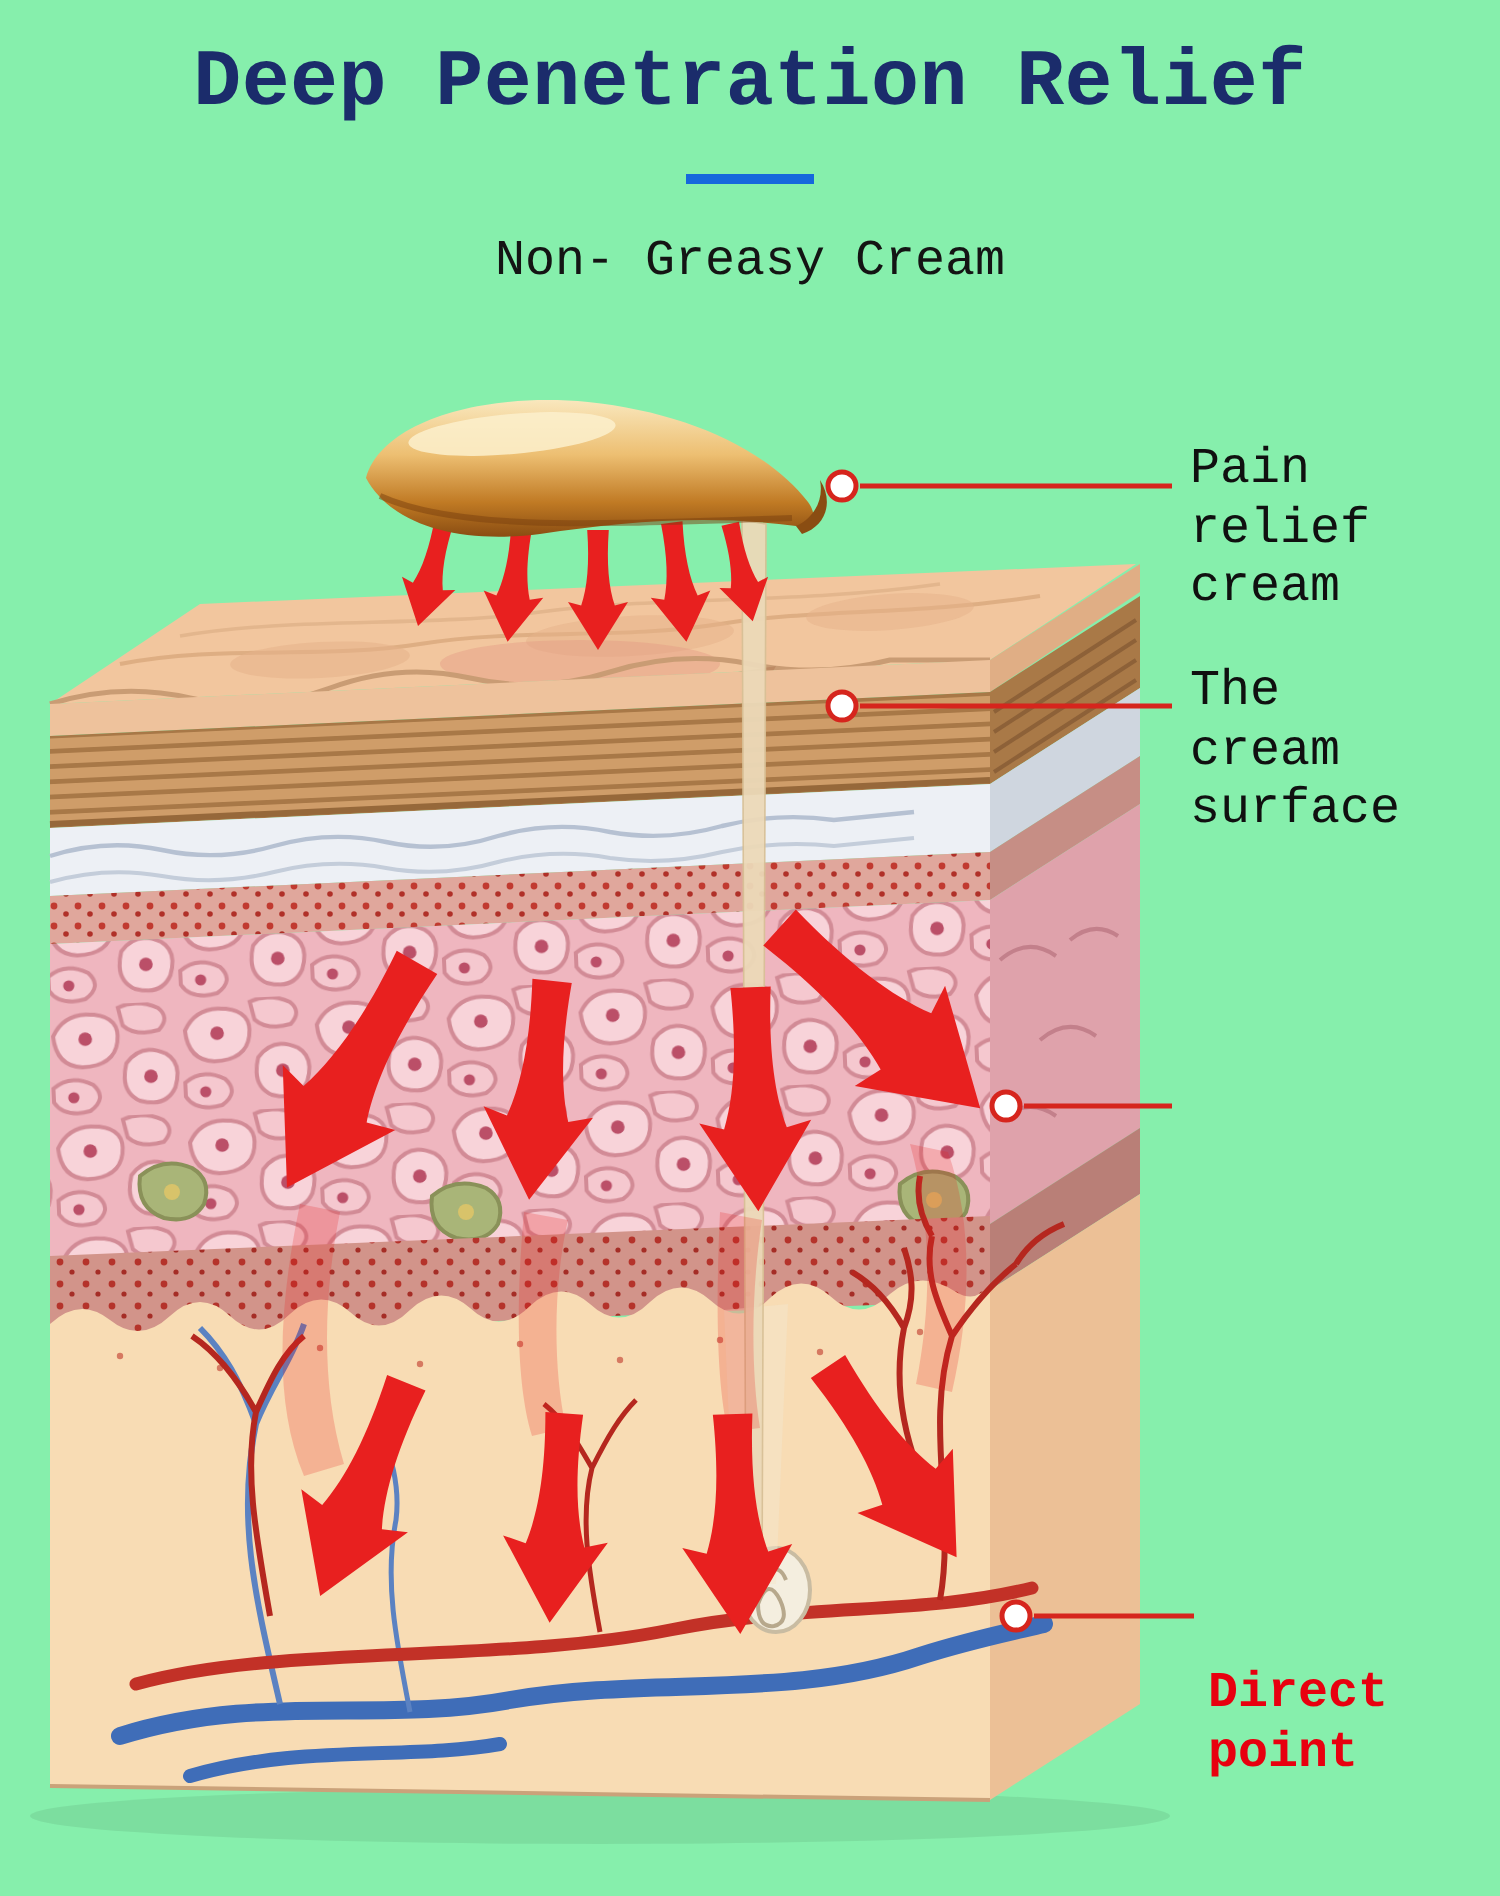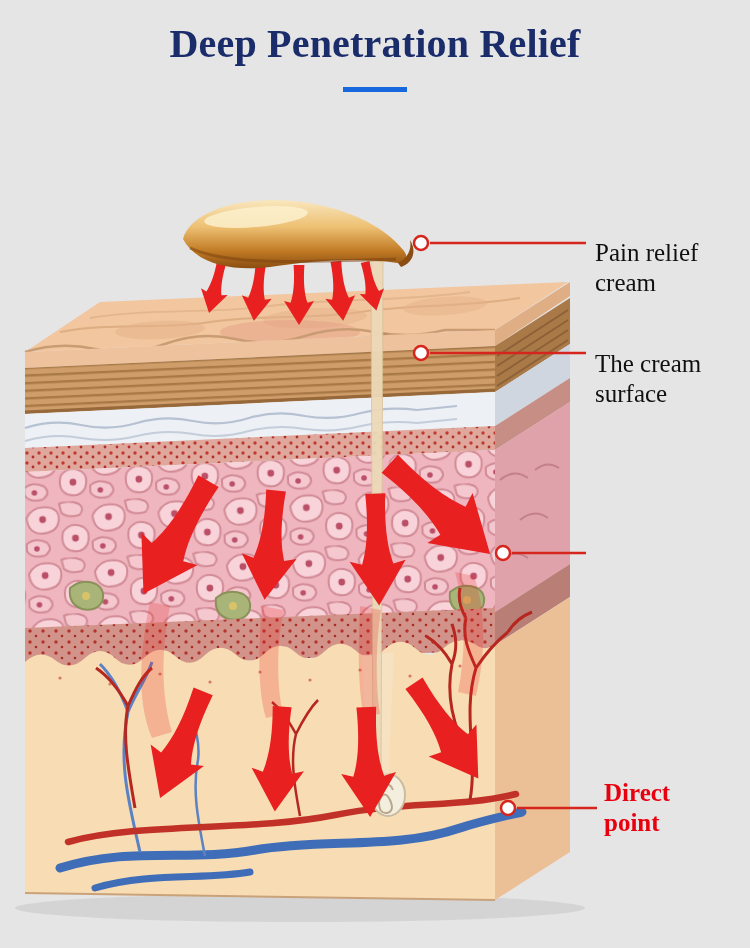--- a/index.html
+++ b/index.html
@@ -1,36 +1,37 @@
 <!DOCTYPE html>
 <html><head>
 <meta charset="utf-8">
 <style>
   html,body{margin:0;padding:0;background:#ffffff;}
-  .page{position:relative;width:750px;height:948px;background:#e5e5e5;overflow:hidden;
-        font-family:Liberation Serif, serif;}
+  .page{position:relative;width:750px;height:948px;background:#86efac;overflow:hidden;
+        font-family:Liberation Mono, monospace;}
   .title{position:absolute;top:20px;left:0;width:100%;text-align:center;
          font-size:40px;font-weight:800;color:#1b2c6b;letter-spacing:0.2px;}
   .underline{position:absolute;top:87px;left:343px;width:64px;height:5px;background:#1668dc;}
   .subtitle{position:absolute;top:116px;left:0;width:100%;text-align:center;
             font-size:25px;color:#141414;}
   .illustration{position:absolute;top:0;left:0;}
-  .callout-label{position:absolute;font-size:25px;line-height:1.18;color:#101010;margin-top:18px;}
+  .callout-label{position:absolute;font-size:25px;line-height:1.18;color:#101010;}
   .lbl-pain{left:595px;top:220px;width:140px;}
   .lbl-skin{left:595px;top:331px;width:115px;}
   .lbl-deep{left:595px;top:531px;width:148px;}
-  .lbl-direct{left:604px;top:760px;width:100px;color:#e8000f;font-weight:700;}
+  .lbl-direct{left:604px;top:832px;width:100px;color:#e8000f;font-weight:700;}
 </style>
 </head>
 <body>
 
 <div class="page">
 
   <div class="title">Deep Penetration Relief</div>
   <div class="underline"></div>
+  <div class="subtitle">Non- Greasy Cream</div>
 
   <svg class="illustration" viewBox="0 0 750 948" width="750" height="948" xmlns="http://www.w3.org/2000/svg">
     <defs>
       <linearGradient id="creamGrad" x1="0" y1="0" x2="0" y2="1">
         <stop offset="0" stop-color="#f9e7bd"></stop>
         <stop offset="0.4" stop-color="#edbf72"></stop>
         <stop offset="0.75" stop-color="#c07a24"></stop>
         <stop offset="1" stop-color="#8a4d12"></stop>
       </linearGradient>
       <pattern id="stripePat" width="24" height="7.6" patternUnits="userSpaceOnUse" patternTransform="rotate(-2.6)">

